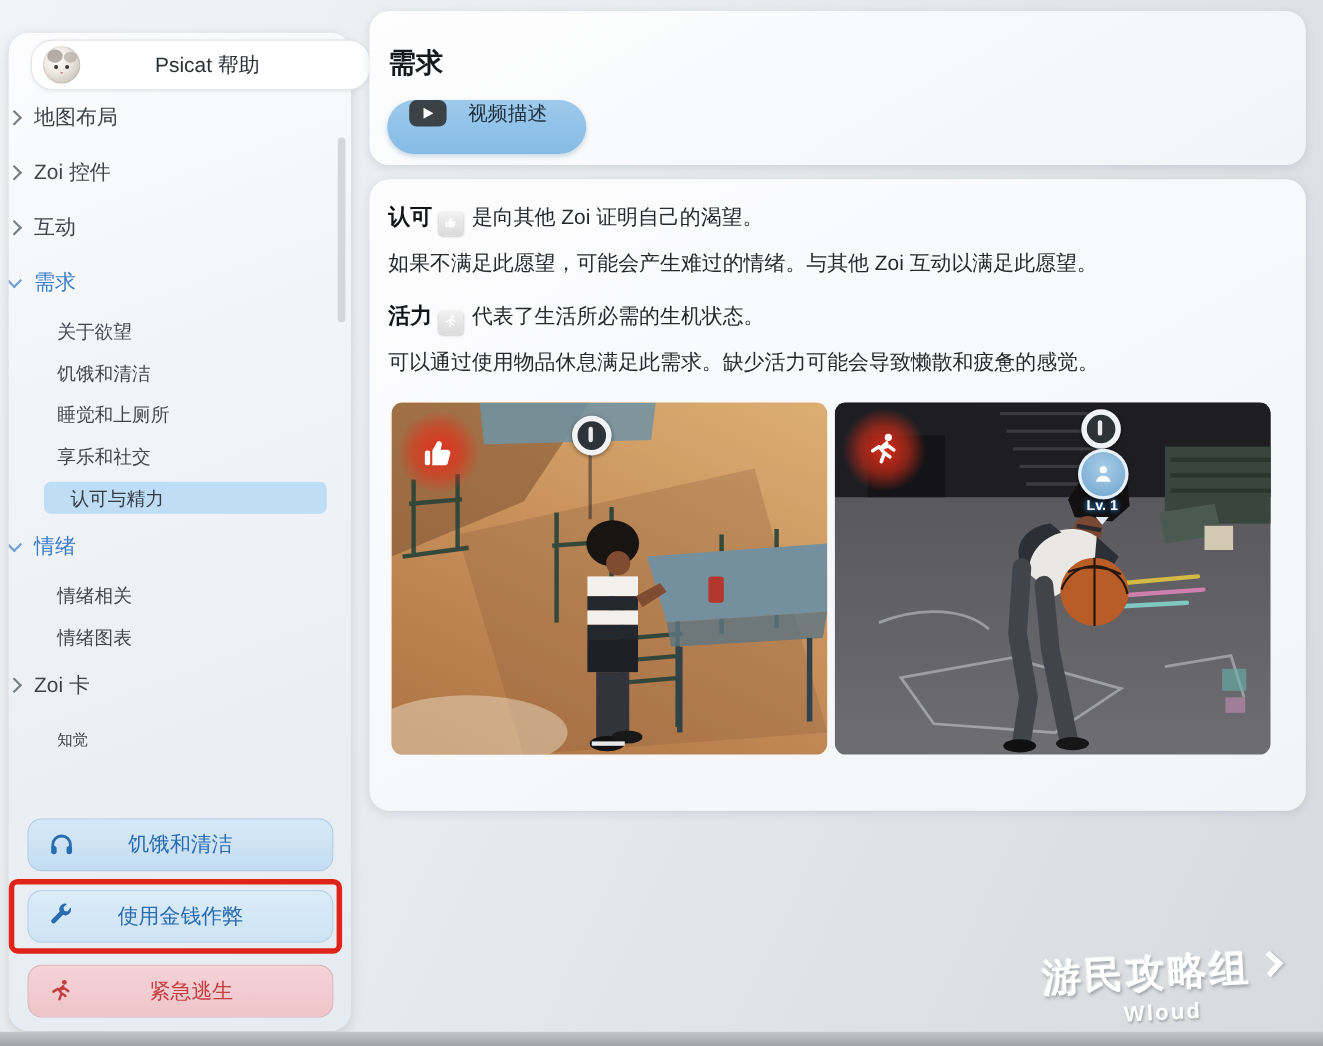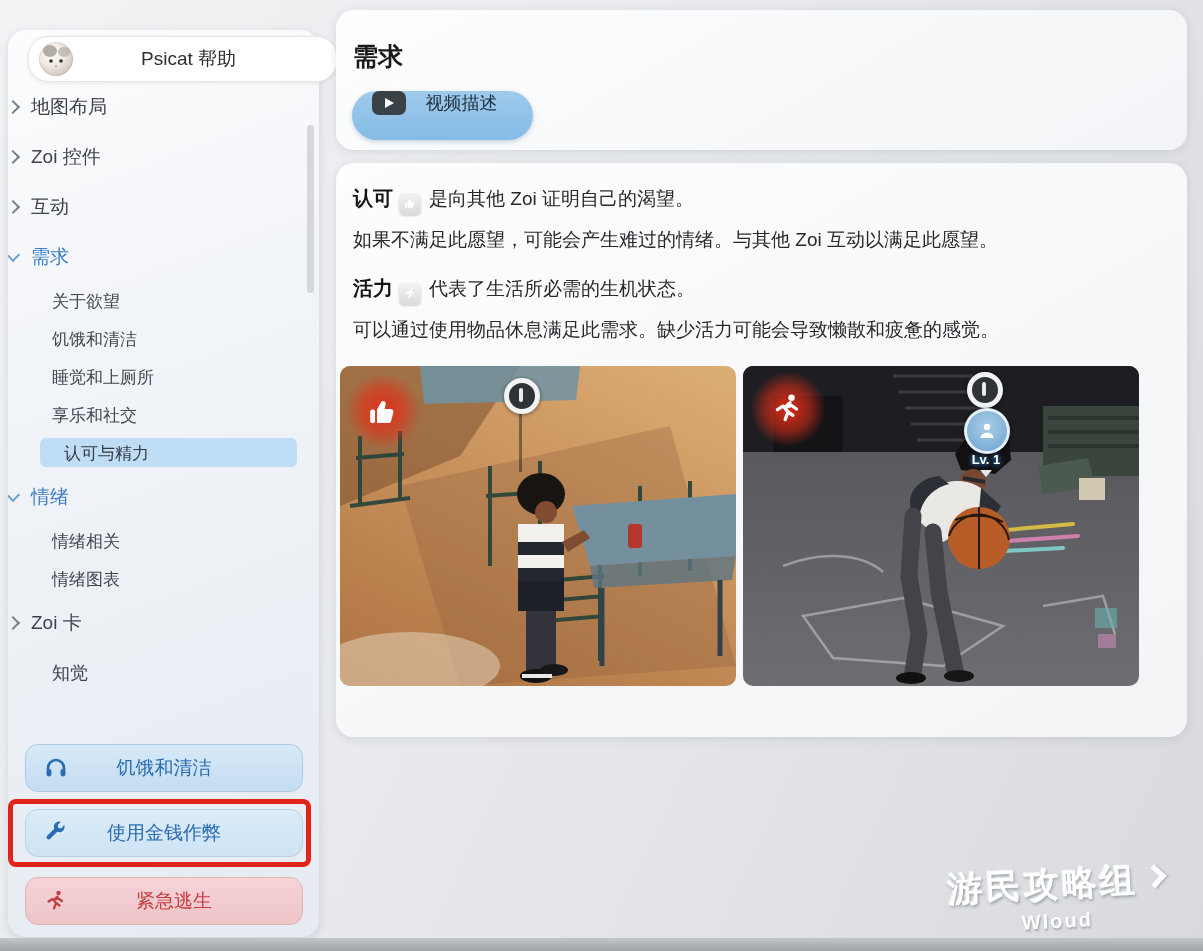--- a/index.html
+++ b/index.html
@@ -19,21 +19,21 @@
     border:1px solid #e3e5e9;border-radius:20px;box-shadow:0 1px 4px rgba(0,0,0,.08);
     display:flex;align-items:center;padding:0 10px;box-sizing:border-box;}
   .avatar{width:34px;height:34px;border-radius:50%;flex:0 0 auto;position:relative;overflow:hidden;
     background:radial-gradient(circle at 38% 35%,#ffffff 0%,#efe9e2 40%,#cfc8bf 75%,#a9a29a 100%);
     box-shadow:inset 0 0 0 1px rgba(0,0,0,.08);}
   .sb-title{flex:1;text-align:center;font-size:19px;color:#2c2f34;padding-right:22px;}
   .sb-nav{position:absolute;left:0;top:52px;width:100%;height:630px;overflow:hidden;}
   .nav-item{display:flex;align-items:center;height:50px;font-size:19px;
     color:#3e434a;cursor:pointer;position:relative;}
   .nav-item.sub{height:38px;padding-left:44px;font-size:17px;color:#42474e;}
-  .nav-item.tall-sub{height:50px;padding-left:44px;font-size:18px;}
+  .nav-item.tall-sub{height:50px;padding-left:44px;font-size:14px;}
   .nav-item.expanded{color:#3a7cc9;}
   .chev{width:8px;height:8px;border-right:2.4px solid #787f87;border-bottom:2.4px solid #787f87;
     margin-right:13px;flex:0 0 auto;}
   .chev.right{transform:rotate(-45deg);}
   .chev.down{transform:rotate(45deg);border-color:#6f9ed0;margin-top:-4px;}
   .nav-item.active::before{content:"";position:absolute;left:32px;right:22px;top:4px;bottom:5px;
     background:#bfddf4;border-radius:6px;}
   .nav-item .lbl{position:relative;z-index:1;}
   .nav-item.active .lbl{padding-left:12px;color:#333a42;}
   .sb-scroll{position:absolute;right:5px;top:95px;width:7px;height:168px;border-radius:4px;
@@ -64,21 +64,21 @@
   .content-card{position:absolute;left:336px;top:163px;width:851px;height:574px;border-radius:18px;
     background:linear-gradient(150deg,#fdfdfe,#f2f4f6);box-shadow:0 2px 8px rgba(128,138,150,.22);}
   .copy{position:absolute;left:17px;top:15px;font-size:19px;line-height:41px;color:#27292d;width:820px;}
   .copy p{margin:0;}
   .copy p + p{margin-top:8px;}
   .term{font-weight:bold;font-size:20px;color:#121417;margin-top:27px;}
   .inline-icon{display:inline-block;width:22px;height:22px;border-radius:5px;
     background:linear-gradient(180deg,#f2f2f2,#dbdbdb);margin:0 8px 0 6px;vertical-align:-5px;
     box-shadow:0 1px 2px rgba(0,0,0,.18);text-align:center;line-height:0;}
   .inline-icon svg{margin-top:3px;}
-  .images{position:absolute;left:4px;top:203px;display:flex;gap:7px;justify-content:flex-end;}
+  .images{position:absolute;left:20px;top:203px;display:flex;gap:7px;justify-content:flex-end;}
   .shot{width:396px;height:320px;border-radius:10px;overflow:hidden;position:relative;background:#777;}
   .scene-cafe{background:linear-gradient(205deg,#dcae74 0%,#cc9660 38%,#bb8350 70%,#ad7443 100%);}
   .scene-court{background:linear-gradient(180deg,#222226 0%,#28282c 26%,#59595d 27%,#656569 70%,#6e6e72 100%);}
   .glow{position:absolute;width:74px;height:74px;display:flex;align-items:center;justify-content:center;
     background:radial-gradient(circle,rgba(228,46,24,.95) 0%,rgba(228,46,24,.55) 42%,rgba(228,46,24,0) 72%);}
   .ring{position:absolute;width:26px;height:26px;border:5px solid #f2f3f5;border-radius:50%;
     background:#2e3338;box-shadow:0 1px 4px rgba(0,0,0,.45);}
   .ring::after{content:"";position:absolute;left:10px;top:5px;width:4px;height:14px;border-radius:2px;background:#e8eaec;}
   .pole{position:absolute;width:3px;background:rgba(35,35,40,.5);}
   .lvl-circle{position:absolute;width:40px;height:40px;border-radius:50%;

